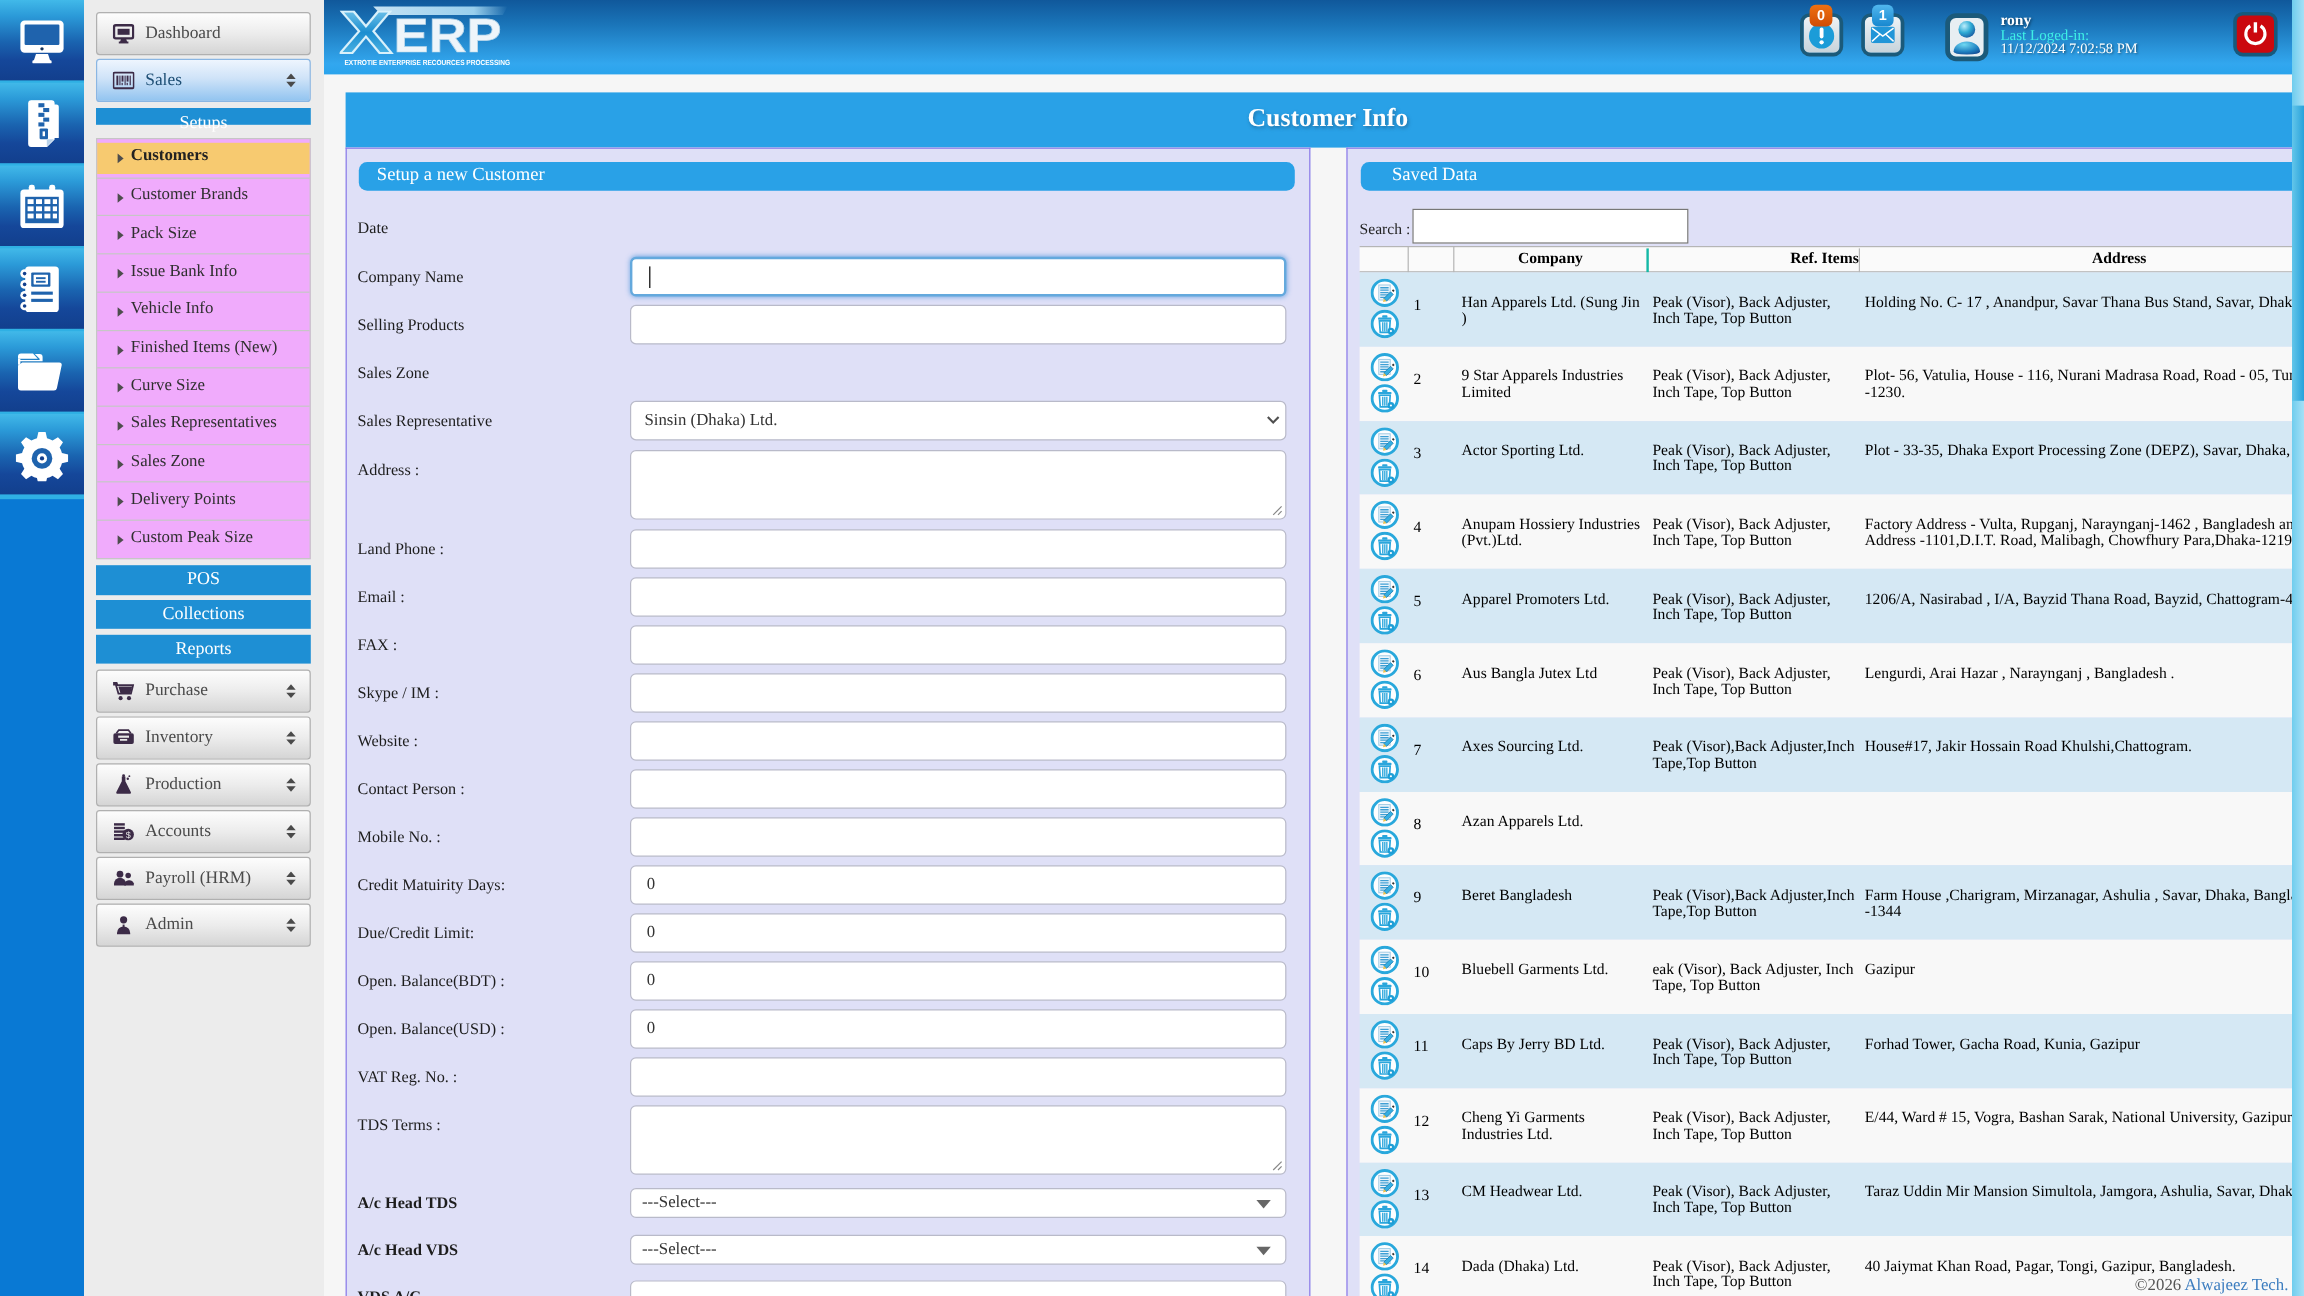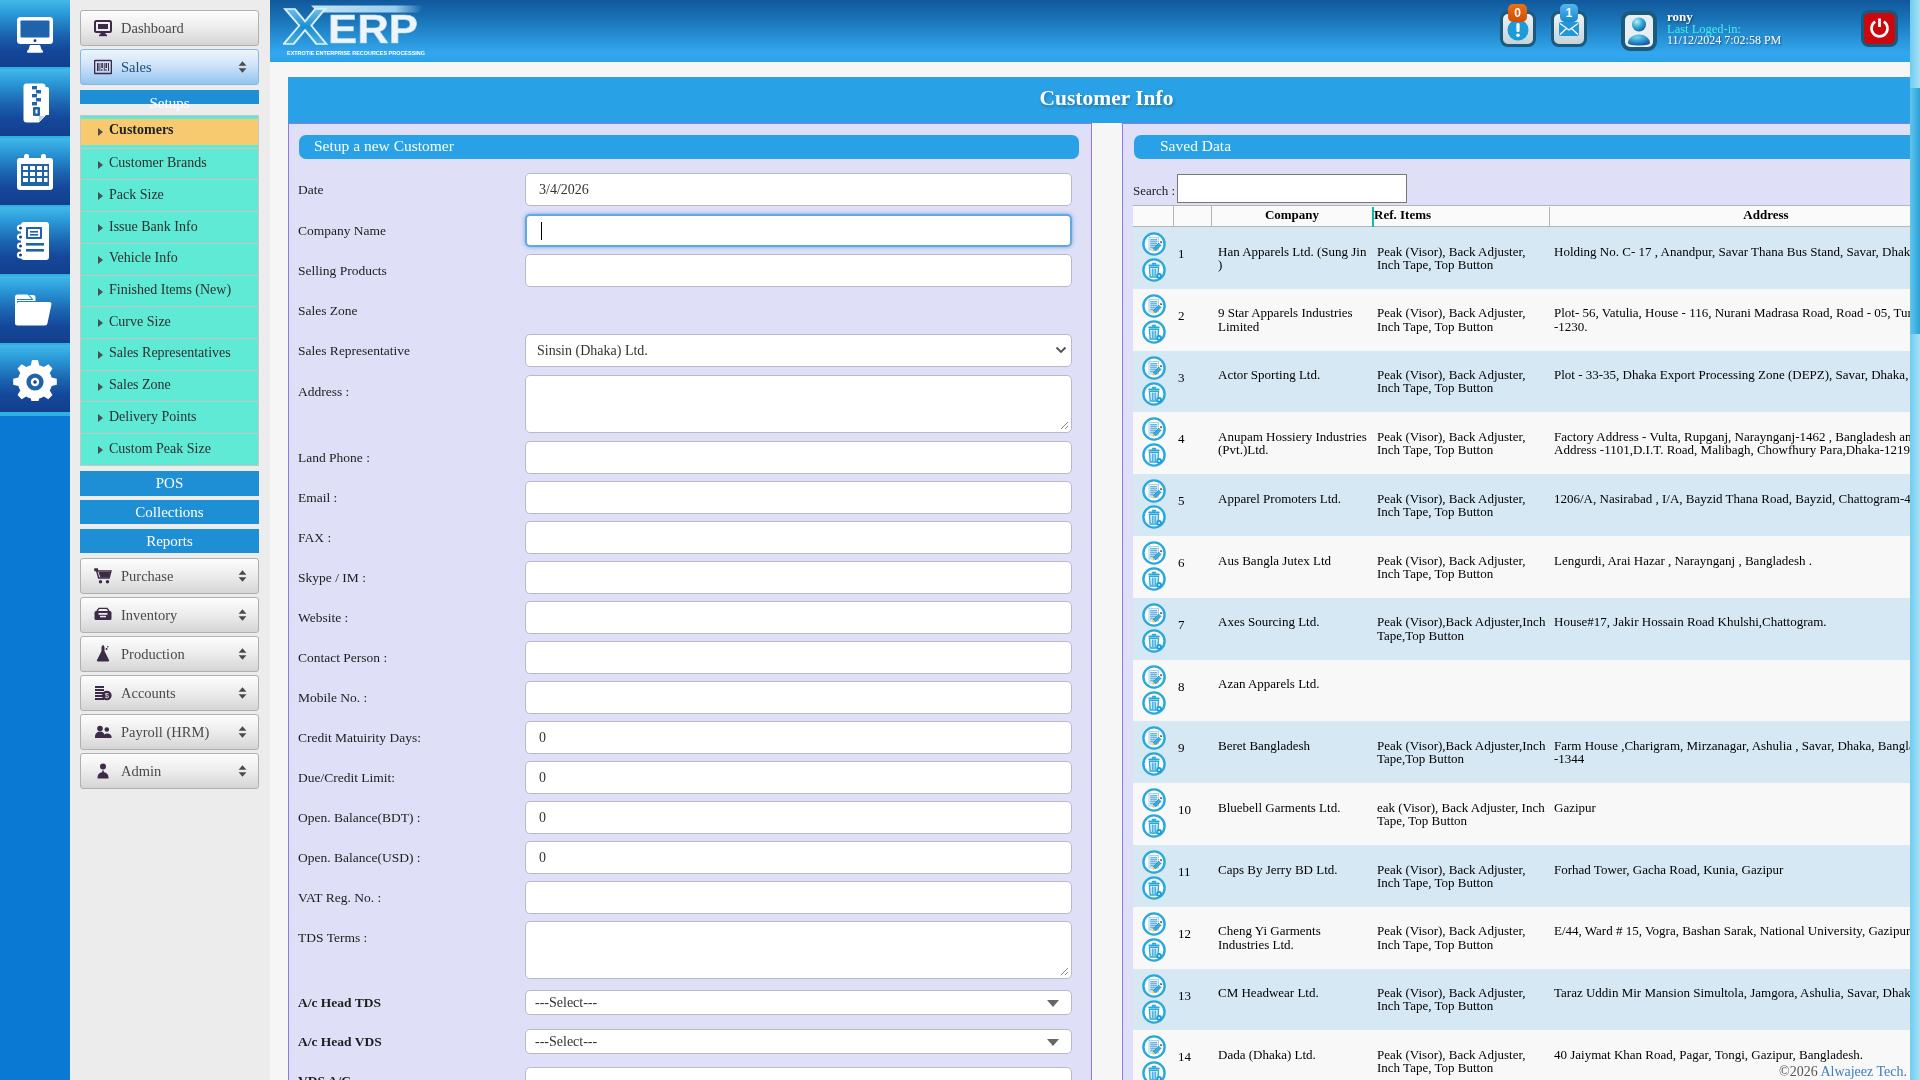--- a/index.html
+++ b/index.html
@@ -18,21 +18,21 @@
 .mbtn { position:absolute; left:10px; width:179px; height:36px; border:1px solid #b0b0b0; border-radius:3px;
   background:linear-gradient(180deg,#fdfdfd 0%,#ececec 50%,#d5d5d5 100%); color:#4a4a4a; font-size:14.5px; }
 .mbtn .mico { position:absolute; left:13px; top:50%; transform:translateY(-50%); width:18px; height:18px; color:#3c2b47; }
 .mbtn .mtxt { position:absolute; left:40px; top:50%; transform:translateY(-50%); }
 .mbtn .mupdn { position:absolute; right:11px; top:50%; transform:translateY(-50%); width:9px; height:12px; color:#4a4a4a;}
 #salesbtn { background:linear-gradient(180deg,#eef5fe 0%,#cfe3f8 45%,#92c4f0 100%); border-color:#8ab6e3; color:#1c4f74; }
 .bluehdr { position:absolute; left:10px; width:179px; background:#1e8fd4; color:#fff; text-align:center; font-size:15px; }
 .mitem { position:absolute; left:0px; width:177px; height:31.7px; background:transparent; border-top:1px solid #c6c6c6; font-size:14px; color:#2f2f2f; }
 .mitem .arr { position:absolute; left:17px; top:12px; width:0; height:0; border-left:5px solid #4d4d4d; border-top:4px solid transparent; border-bottom:4px solid transparent; }
 .mitem .t { position:absolute; left:28px; top:6.5px; }
-#mitems { position:absolute; left:10px; top:115px; width:179px; border:1px solid #c6c6c6; height:351px; background:#5eead4; }
+#mitems { position:absolute; left:10px; top:115px; width:179px; border:1px solid #c6c6c6; height:351px; background:#f0abfc; }
 .mact { position:absolute; left:0; top:3px; width:177px; height:25.5px; background:#f7ca70; font-weight:bold; color:#222; font-size:14px; }
 
 
 #header { position:absolute; left:270px; top:0; width:1650px; height:62px;
   background:linear-gradient(180deg,#10589b 0%,#1a74b8 32%,#2b97dd 68%,#32a7ef 86%,#2aa3ec 100%); }
 
 
 #cibar { position:absolute; left:288px; top:77px; width:1637px; height:46px; background:#29a1e7; }
 #cibar .t { position:absolute; left:0; top:8.5px; width:100%; text-align:center; color:#fff; font-size:21.5px; font-weight:bold; text-shadow:1px 2px 3px rgba(30,80,120,0.55); }
 
@@ -418,21 +418,20 @@
 <div id="cibar">
     <div class="t">Customer Info</div>
   </div>
 
 <div id="leftpanel">
   <div class="panelbar" style="left:10px;top:11px;width:780px;">
       <span style="left:15px;">Setup a new Customer</span>
     </div>
 
   <div class="flabel" style="top:57px;">Date</div>
-  <div class="finput" style="top:49px;">3/4/2026</div>
 
   <div class="flabel" style="top:98px;">Company Name</div>
   <div class="finput" style="top:90px;border:2px solid #64a9dd;box-shadow:0 0 4px rgba(80,150,220,0.8);">
     <div style="position:absolute;left:14px;top:6px;width:1px;height:18px;background:#000;"></div>
   </div>
 
   <div class="flabel" style="top:138px;">Selling Products</div>
   <div class="finput" style="top:130px;"></div>
 
   <div class="flabel" style="top:178px;">Sales Zone</div>
@@ -544,21 +543,21 @@
       <span>Saved Data</span>
     </div>
   <div style="position:absolute;left:10px;top:59px;font-size:13px;color:#222;">Search :</div>
   <div style="position:absolute;left:54px;top:50px;width:230px;height:29px;background:#fff;border:1px solid #777;"></div>
 
   <div id="tbl">
     <div style="position:absolute;left:0;top:0;width:849px;height:22px;background:#fafafa;border-top:1px solid #b5b5b5;border-bottom:1px solid #b5b5b5;"></div>
     <div style="position:absolute;left:0px;top:0;width:41px;height:22px;border-right:1px solid #b5b5b5;"></div>
     <div style="position:absolute;left:41px;top:0;width:38px;height:22px;border-right:1px solid #b5b5b5;"></div>
     <div style="position:absolute;left:79px;top:2px;width:162px;height:20px;border-right:2px solid #14b8a6;text-align:center;font-weight:bold;font-size:13px;">Company</div>
-    <div style="position:absolute;left:241px;top:2px;width:176px;height:20px;border-right:1px solid #b5b5b5;text-align:left;font-weight:bold;font-size:13px;">Ref. Items</div>
+    <div style="position:absolute;left:241px;top:2px;width:176px;height:20px;border-right:1px solid #b5b5b5;text-align:right;font-weight:bold;font-size:13px;">Ref. Items</div>
     <div style="position:absolute;left:417px;top:2px;width:432px;height:20px;text-align:center;font-weight:bold;font-size:13px;">Address</div>
     <div class="trow rodd" style="top:22.0px;">
       <svg class="icirc" style="top:5px;" viewBox="0 0 24 24">
           <use href="#editicon"></use>
         </svg>
       <svg class="icirc" style="top:31px;" viewBox="0 0 24 24">
           <use href="#delicon"></use>
         </svg>
       <div class="tnum">1</div>
       <div class="tcompany">Han Apparels Ltd. (Sung Jin<br>)</div>

